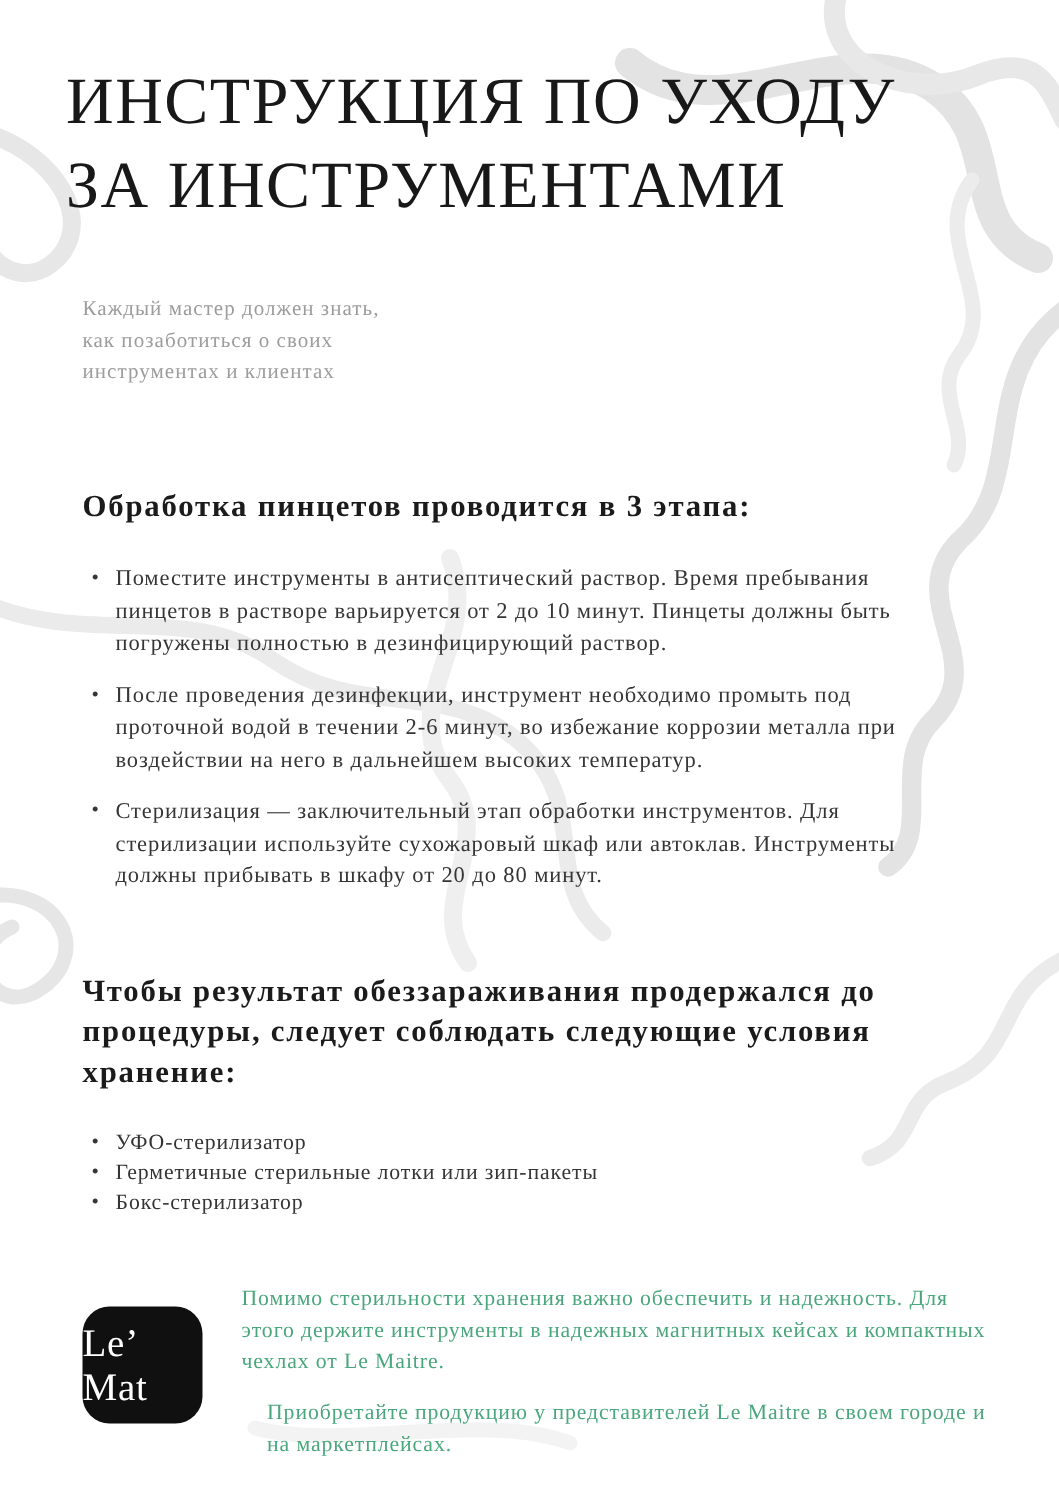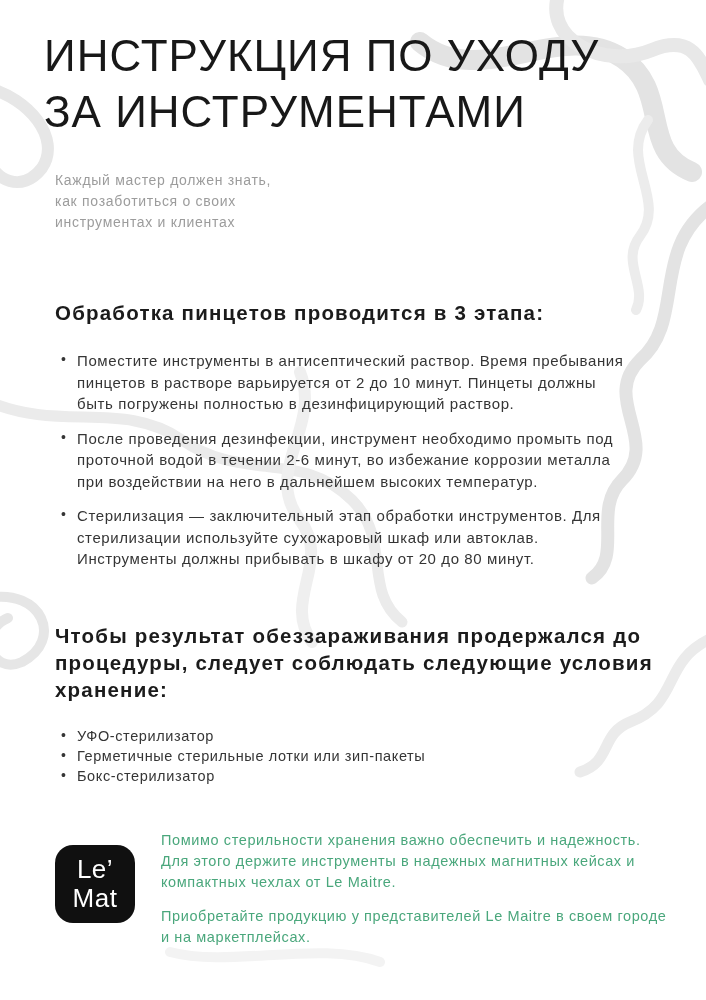--- a/index.html
+++ b/index.html
@@ -17,36 +17,37 @@
   }
   .bg-swirls {
     position: absolute;
     inset: 0;
     z-index: 0;
     pointer-events: none;
   }
   .content {
     position: relative;
     z-index: 1;
-    padding: 28px 36px 0 55px;
+    padding: 40px 36px 0 55px;
+    font-family: Liberation Serif, serif;
   }
   
   .title {
     margin: 0 0 0 -11px;
     font-size: 44px;
     font-weight: 400;
     letter-spacing: 1px;
     line-height: 56px;
     color: #181818;
   }
   .title-line { white-space: nowrap; }
   
   .intro {
     display: flex;
-    margin-top: 30px;
+    margin-top: 44px;
   }
   .intro-col {
     font-size: 14px;
     line-height: 21px;
     letter-spacing: 0.7px;
     color: #9c9c9c;
   }
   .intro-col.left { width: 330px; flex: 0 0 330px; }
   .intro-col .line { white-space: nowrap; }
   
@@ -99,35 +100,35 @@
   .logo {
     flex: 0 0 80px;
     width: 80px;
     height: 78px;
     margin-top: 15px;
     background: #101010;
     border-radius: 18px;
     color: #ffffff;
     display: flex;
     flex-direction: column;
-    align-items: center;
+    align-items: flex-start;
     justify-content: center;
     font-size: 26px;
     line-height: 29px;
     letter-spacing: 0.5px;
   }
   .footer-text {
     margin-left: 26px;
     width: 525px;
     font-size: 14.5px;
     line-height: 21px;
     letter-spacing: 0.6px;
   }
   .footer-text p { margin: 0 0 13px 0; }
-  .footer-text p:last-child { margin-bottom: 0; }
+  .footer-text p:last-child { margin-bottom: 0; margin-left: 17px; }
 </style>
 </head>
 <body>
 
 <div class="page">
 
   <svg class="bg-swirls" width="706" height="1000" viewBox="0 0 706 1000" xmlns="http://www.w3.org/2000/svg">
 
     <path d="M-12,88 C28,98 62,138 42,168 C22,194 -6,180 -12,158" stroke="#e7e7e7" stroke-width="12" fill="none" stroke-linecap="round"></path>
     <path d="M420,42 C480,92 560,18 622,58 C672,92 638,150 692,172" stroke="#e3e3e3" stroke-width="20" fill="none" stroke-linecap="round"></path>

